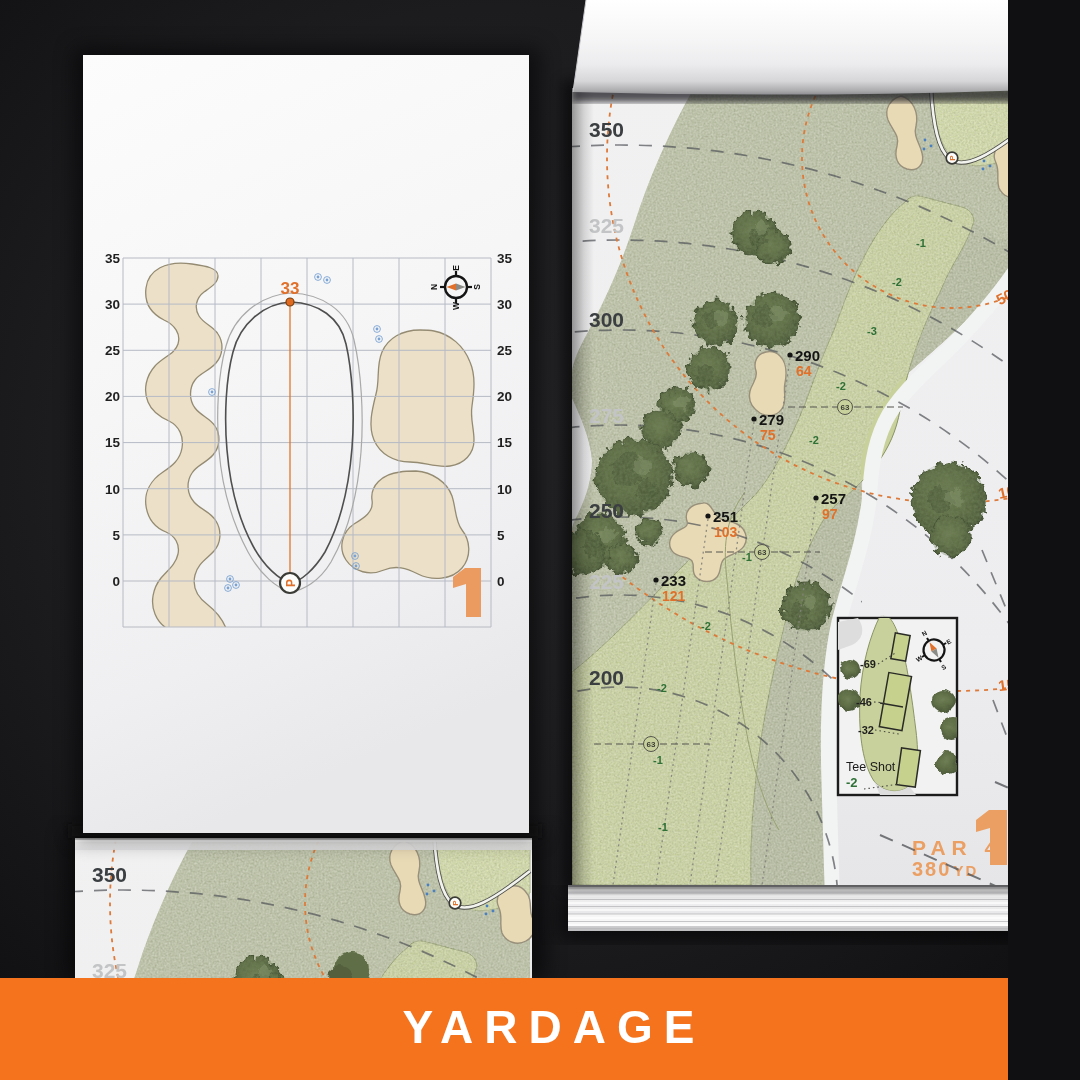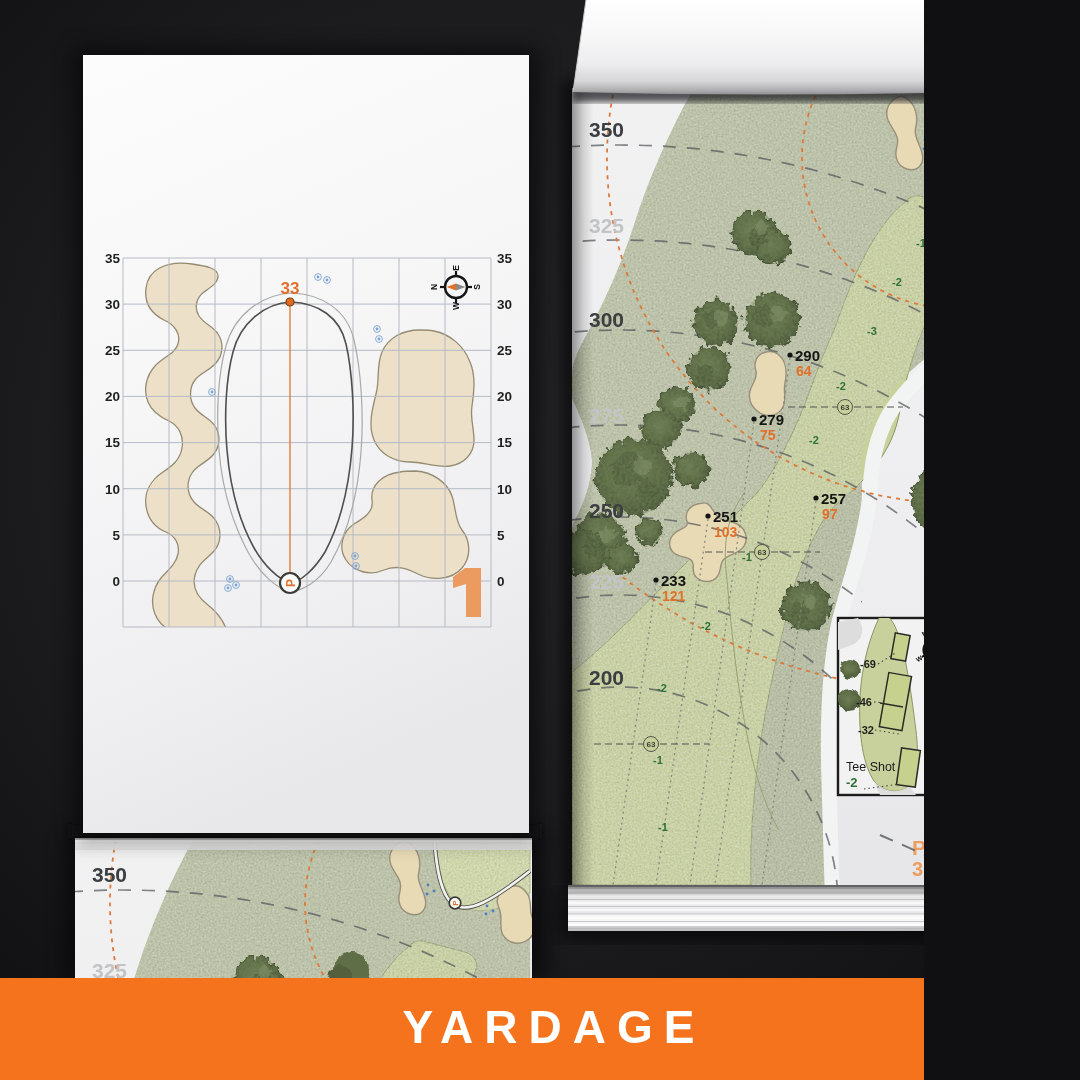--- a/index.html
+++ b/index.html
@@ -1,17 +1,17 @@
 <!DOCTYPE html>
 <html><head>
 <meta charset="utf-8">
 <style>
 html,body{margin:0;padding:0;background:#101012;}
 *{font-family:"Liberation Sans", sans-serif;}
-#wrap{width:924px;height:1080px;position:relative;overflow:hidden;}
+#wrap{width:1008px;height:1080px;position:relative;overflow:hidden;}
 </style>
 </head>
 <body>
 <div id="wrap">
 <svg width="1080" height="1080" viewBox="0 0 1080 1080" xmlns="http://www.w3.org/2000/svg">
 <defs>
   <radialGradient id="bgGrad" cx="46%" cy="42%" r="75%">
     <stop offset="0%" stop-color="#242427"></stop>
     <stop offset="55%" stop-color="#1c1c1f"></stop>
     <stop offset="100%" stop-color="#0e0e10"></stop>

